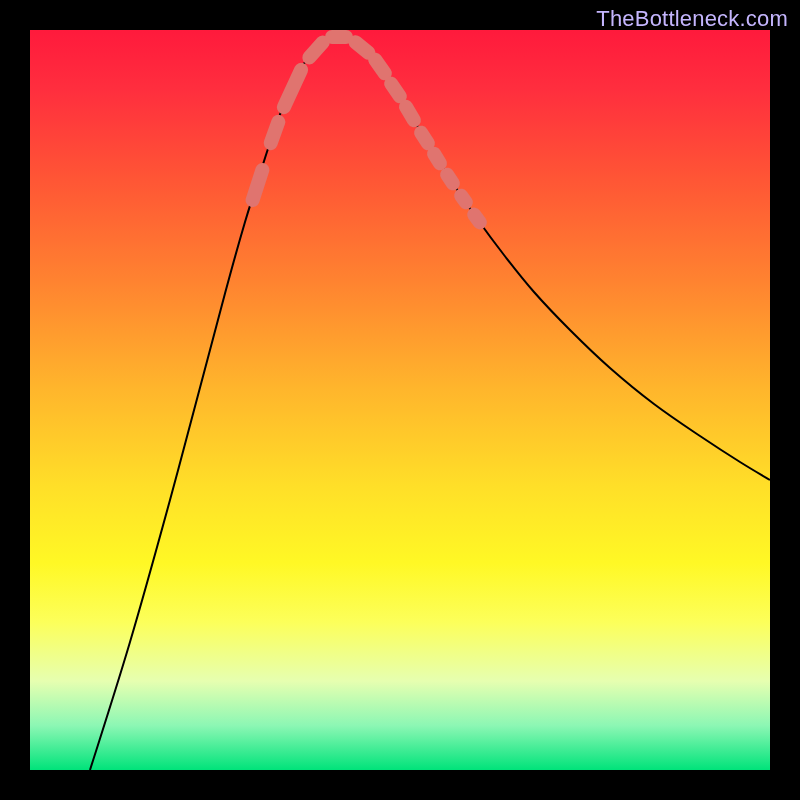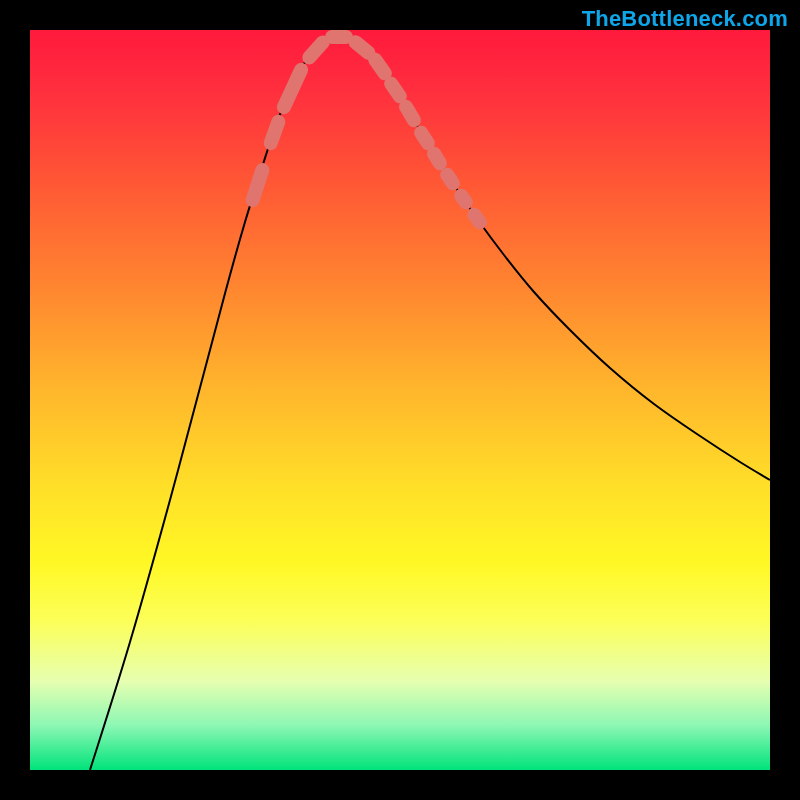--- a/index.html
+++ b/index.html
@@ -27,23 +27,23 @@
       #fff825 72%,
       #fcff5a 80%,
       #e6ffb0 88%,
       #8cf7b4 94%,
       #00e37a 100%);
   }
   .watermark {
     position: absolute;
     top: 6px;
     right: 12px;
-    color: #0ea5e9;
+    color: #c4b5fd;
     font-size: 22px;
-    font-weight: 700;
+    font-weight: 400;
     letter-spacing: 0.2px;
     user-select: none;
   }
   svg.plot {
     position: absolute;
     left: 0;
     top: 0;
     width: 740px;
     height: 740px;
     display: block;

